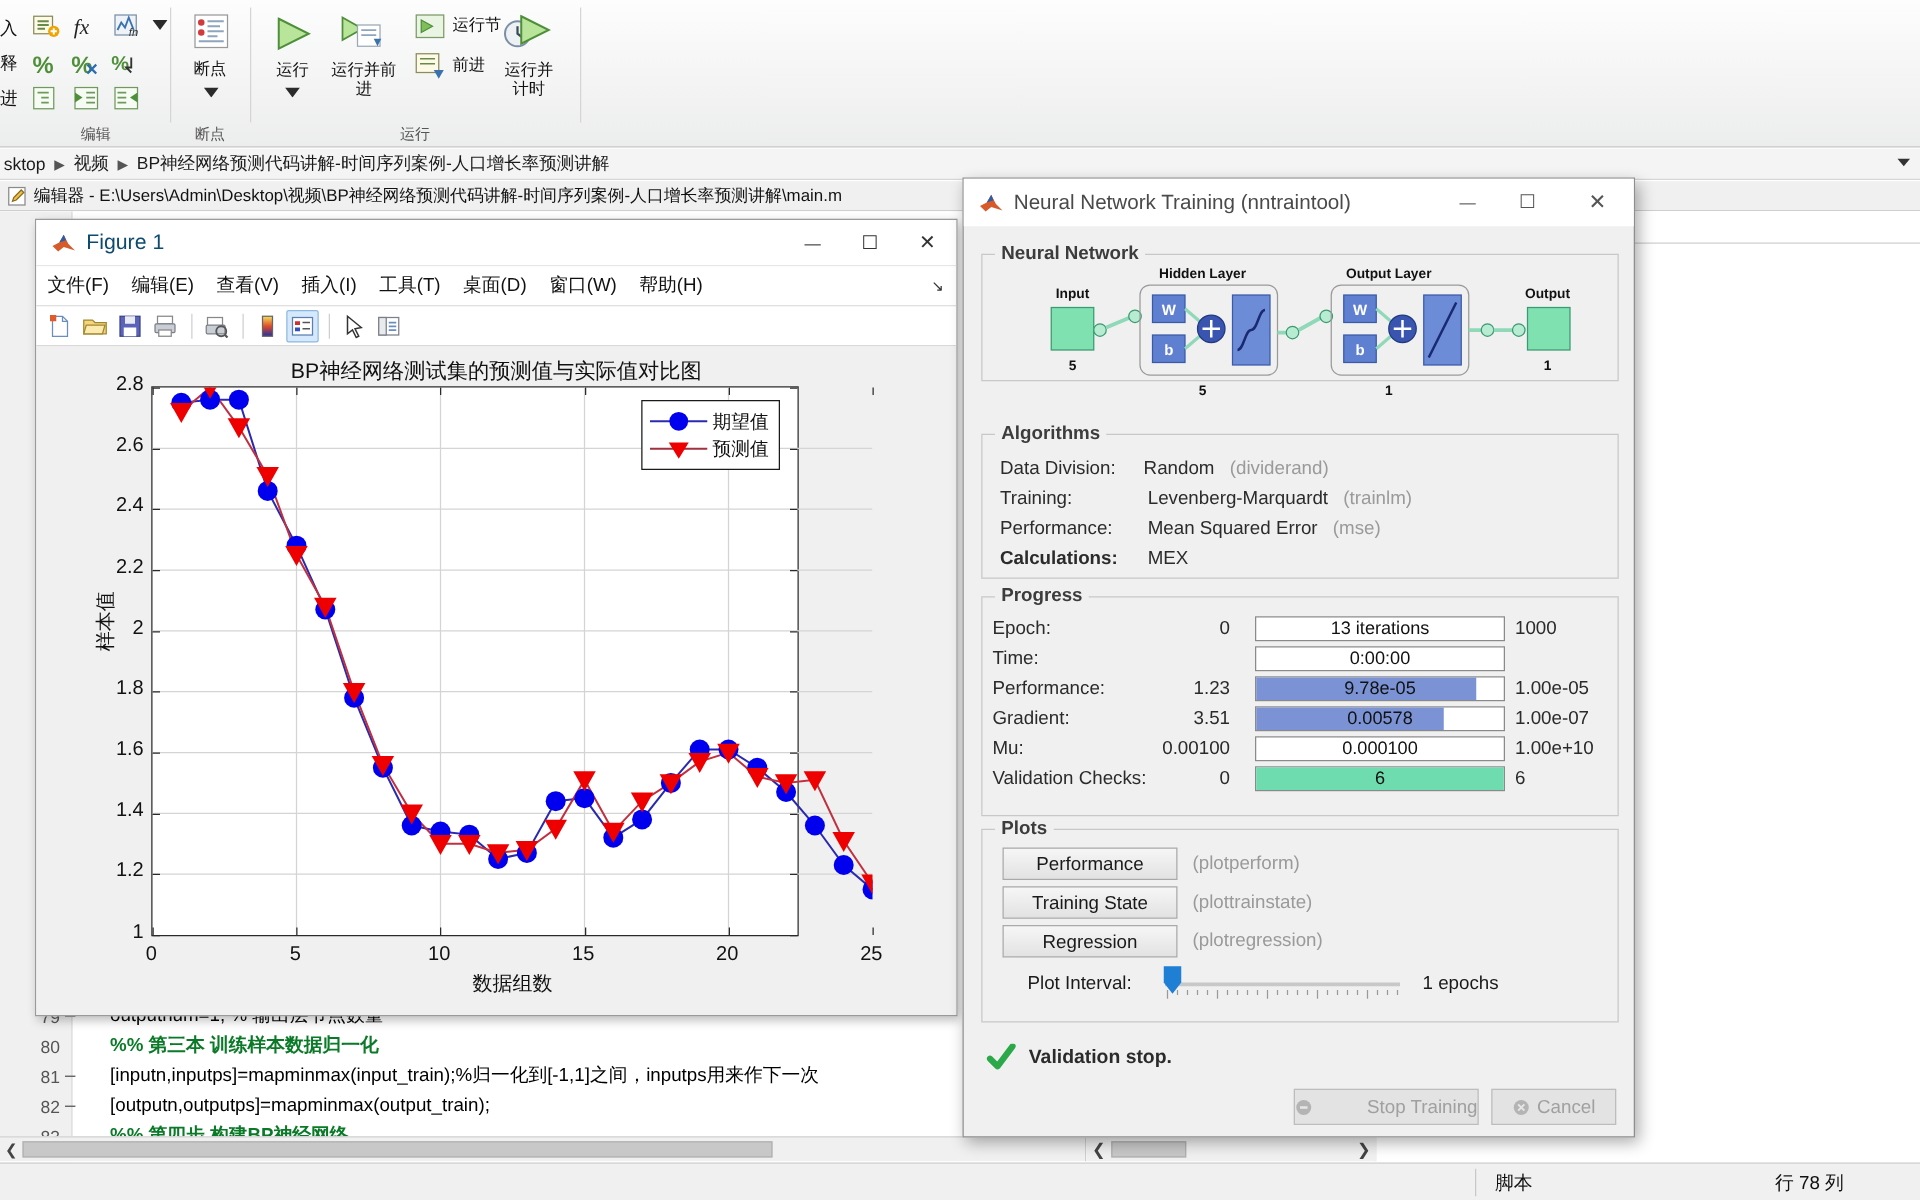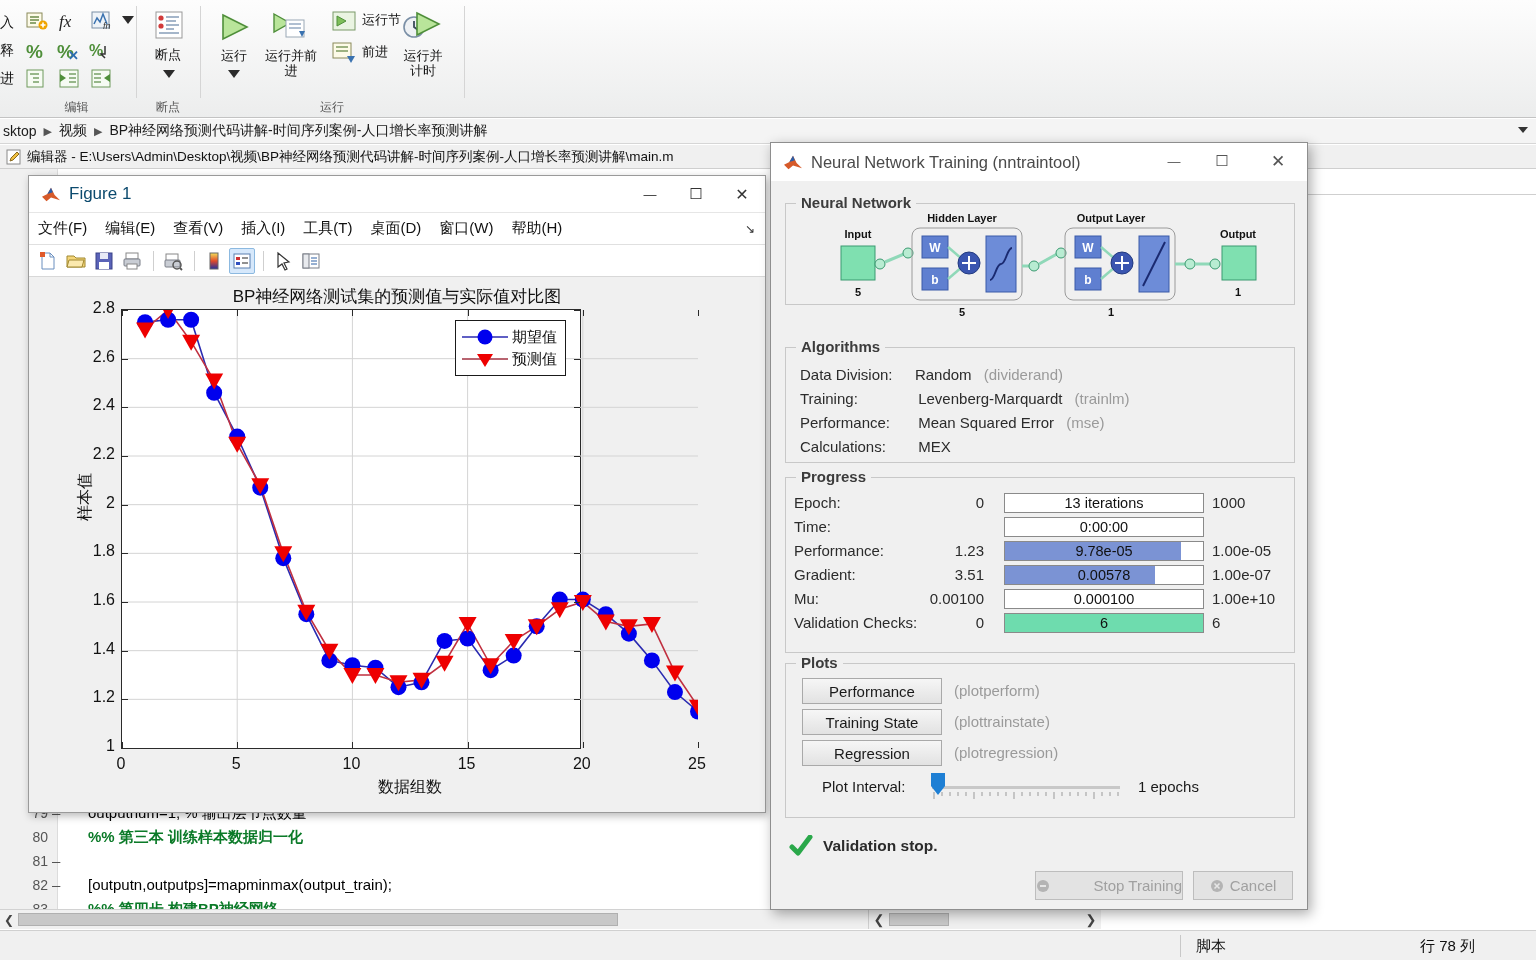--- a/index.html
+++ b/index.html
@@ -94,21 +94,21 @@
   #fig-menu .flip { position:absolute; right:10px; font-size:12px; color:#333; }
   #fig-toolbar { height:32px; background:#fff; border-bottom:1px solid #d8d8d8;
                  display:flex; align-items:center; padding-left:6px; }
   #fig-toolbar .tb { width:26px;height:26px;display:flex;align-items:center;justify-content:center;
                      margin-right:2px; border-radius:2px;}
   #fig-toolbar .tb.on { background:#d6e8fb; border:1px solid #8cb9e0; }
   #fig-toolbar .vdiv { width:1px;height:20px;background:#cfcfcf;margin:0 6px; }
   #fig-canvas { position:relative; width:100%; height:calc(100% - 101px); background:#f0f0f0; }
   #plot-title { position:absolute; width:100%; top:8px; text-align:center;
                 font-size:17px; color:#111; }
-  #plot-box { position:absolute; left:92px; top:32px; width:460px; height:440px;
+  #plot-box { position:absolute; left:92px; top:32px; width:518px; height:440px;
               background:#ffffff; border:1px solid #2a2a2a; }
   .tickmark-y { position:absolute; left:0; width:6px; height:1px; background:#2a2a2a; }
   .tickmark-x { position:absolute; bottom:0; width:1px; height:6px; background:#2a2a2a; }
   #ylabel { position:absolute; left:56px; top:220px; font-size:16px; color:#111;
             transform:translate(-50%,-50%) rotate(-90deg); white-space:nowrap; }
   #xlabel { position:absolute; left:92px; width:578px; top:500px; text-align:center;
             font-size:16px; color:#111; }
   #legend { position:absolute; right:14px; top:10px; background:#fff; border:1px solid #1a1a1a;
             padding:5px 8px 5px 6px; }
   #legend .lrow { display:flex; align-items:center; height:22px; }
@@ -335,20 +335,21 @@
     <span class="ctext c-plain">outputnum=1; % 输出层节点数量</span>
   </div>
   <div class="codeline" style="top:656px;">
     <span class="ln">80</span>
     <span class="dash"></span>
     <span class="ctext c-comment">%% 第三本 训练样本数据归一化</span>
   </div>
   <div class="codeline" style="top:680px;">
     <span class="ln">81</span>
     <span class="dash">–</span>
+    <span class="ctext c-plain">[inputn,inputps]=mapminmax(input_train);%归一化到[-1,1]之间，inputps用来作下一次</span>
   </div>
   <div class="codeline" style="top:704px;">
     <span class="ln">82</span>
     <span class="dash">–</span>
     <span class="ctext c-plain">[outputn,outputps]=mapminmax(output_train);</span>
   </div>
   <div class="codeline" style="top:728px;">
     <span class="ln">83</span>
     <span class="dash"></span>
     <span class="ctext c-comment">%% 第四步 构建BP神经网络</span>
@@ -729,21 +730,21 @@
       <span style="display:inline-block;width:114px;">Training:</span>
       <span>Levenberg-Marquardt</span>
       <span class="adim" style="margin-left:8px;">(trainlm)</span>
     </div>
     <div class="arow" style="left:14px; top:66px;">
       <span style="display:inline-block;width:114px;">Performance:</span>
       <span>Mean Squared Error</span>
       <span class="adim" style="margin-left:8px;">(mse)</span>
     </div>
     <div class="arow" style="left:14px; top:90px;">
-      <span style="display:inline-block;width:114px;">Calculations:</span>
+      <span style="display:inline-block;width:114px;font-weight:bold;">Calculations:</span>
       <span>MEX</span>
     </div>
   </div>
 
   <div class="group" style="left:14px; top:334px; width:510px; height:176px;">
     <div class="group-label">Progress</div>
     <div id="progress-rows">
         <div class="prow-label" style="left: 8px; top: 16px;">Epoch:</div>
         <div class="prow-left" style="left: 8px; top: 16px;">0</div>
         <div class="prow-bar" style="top: 15px;">

